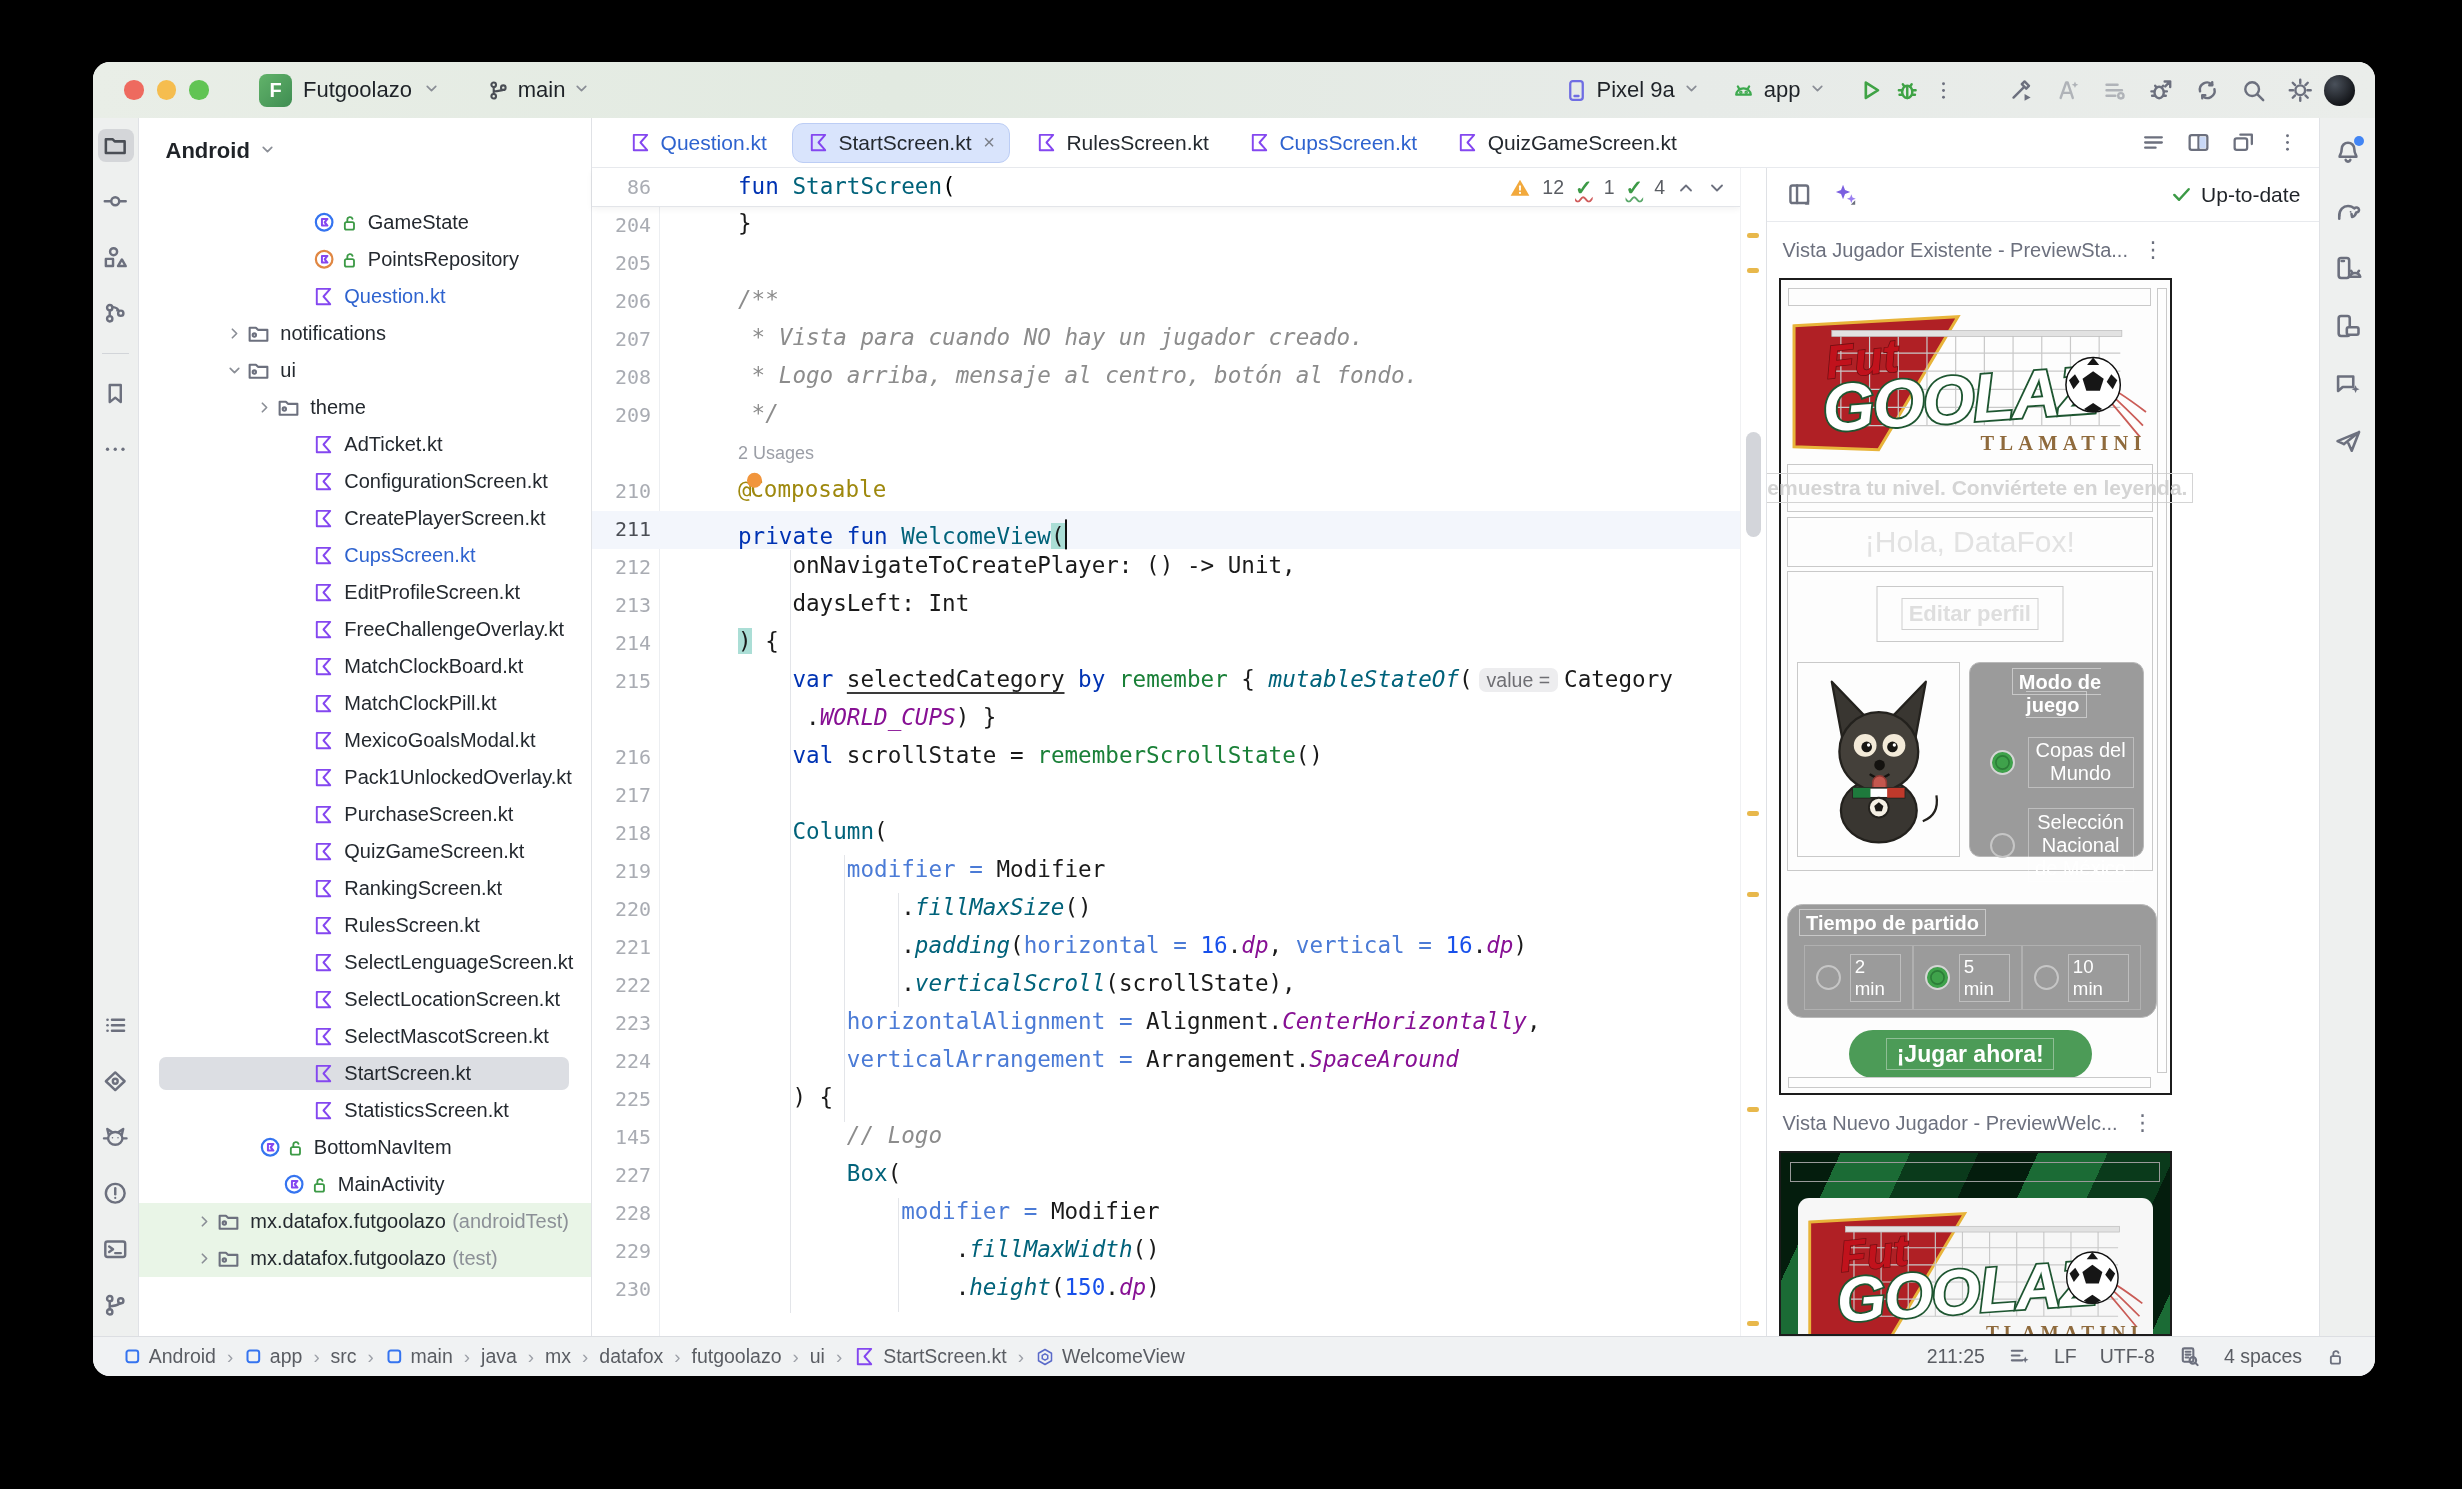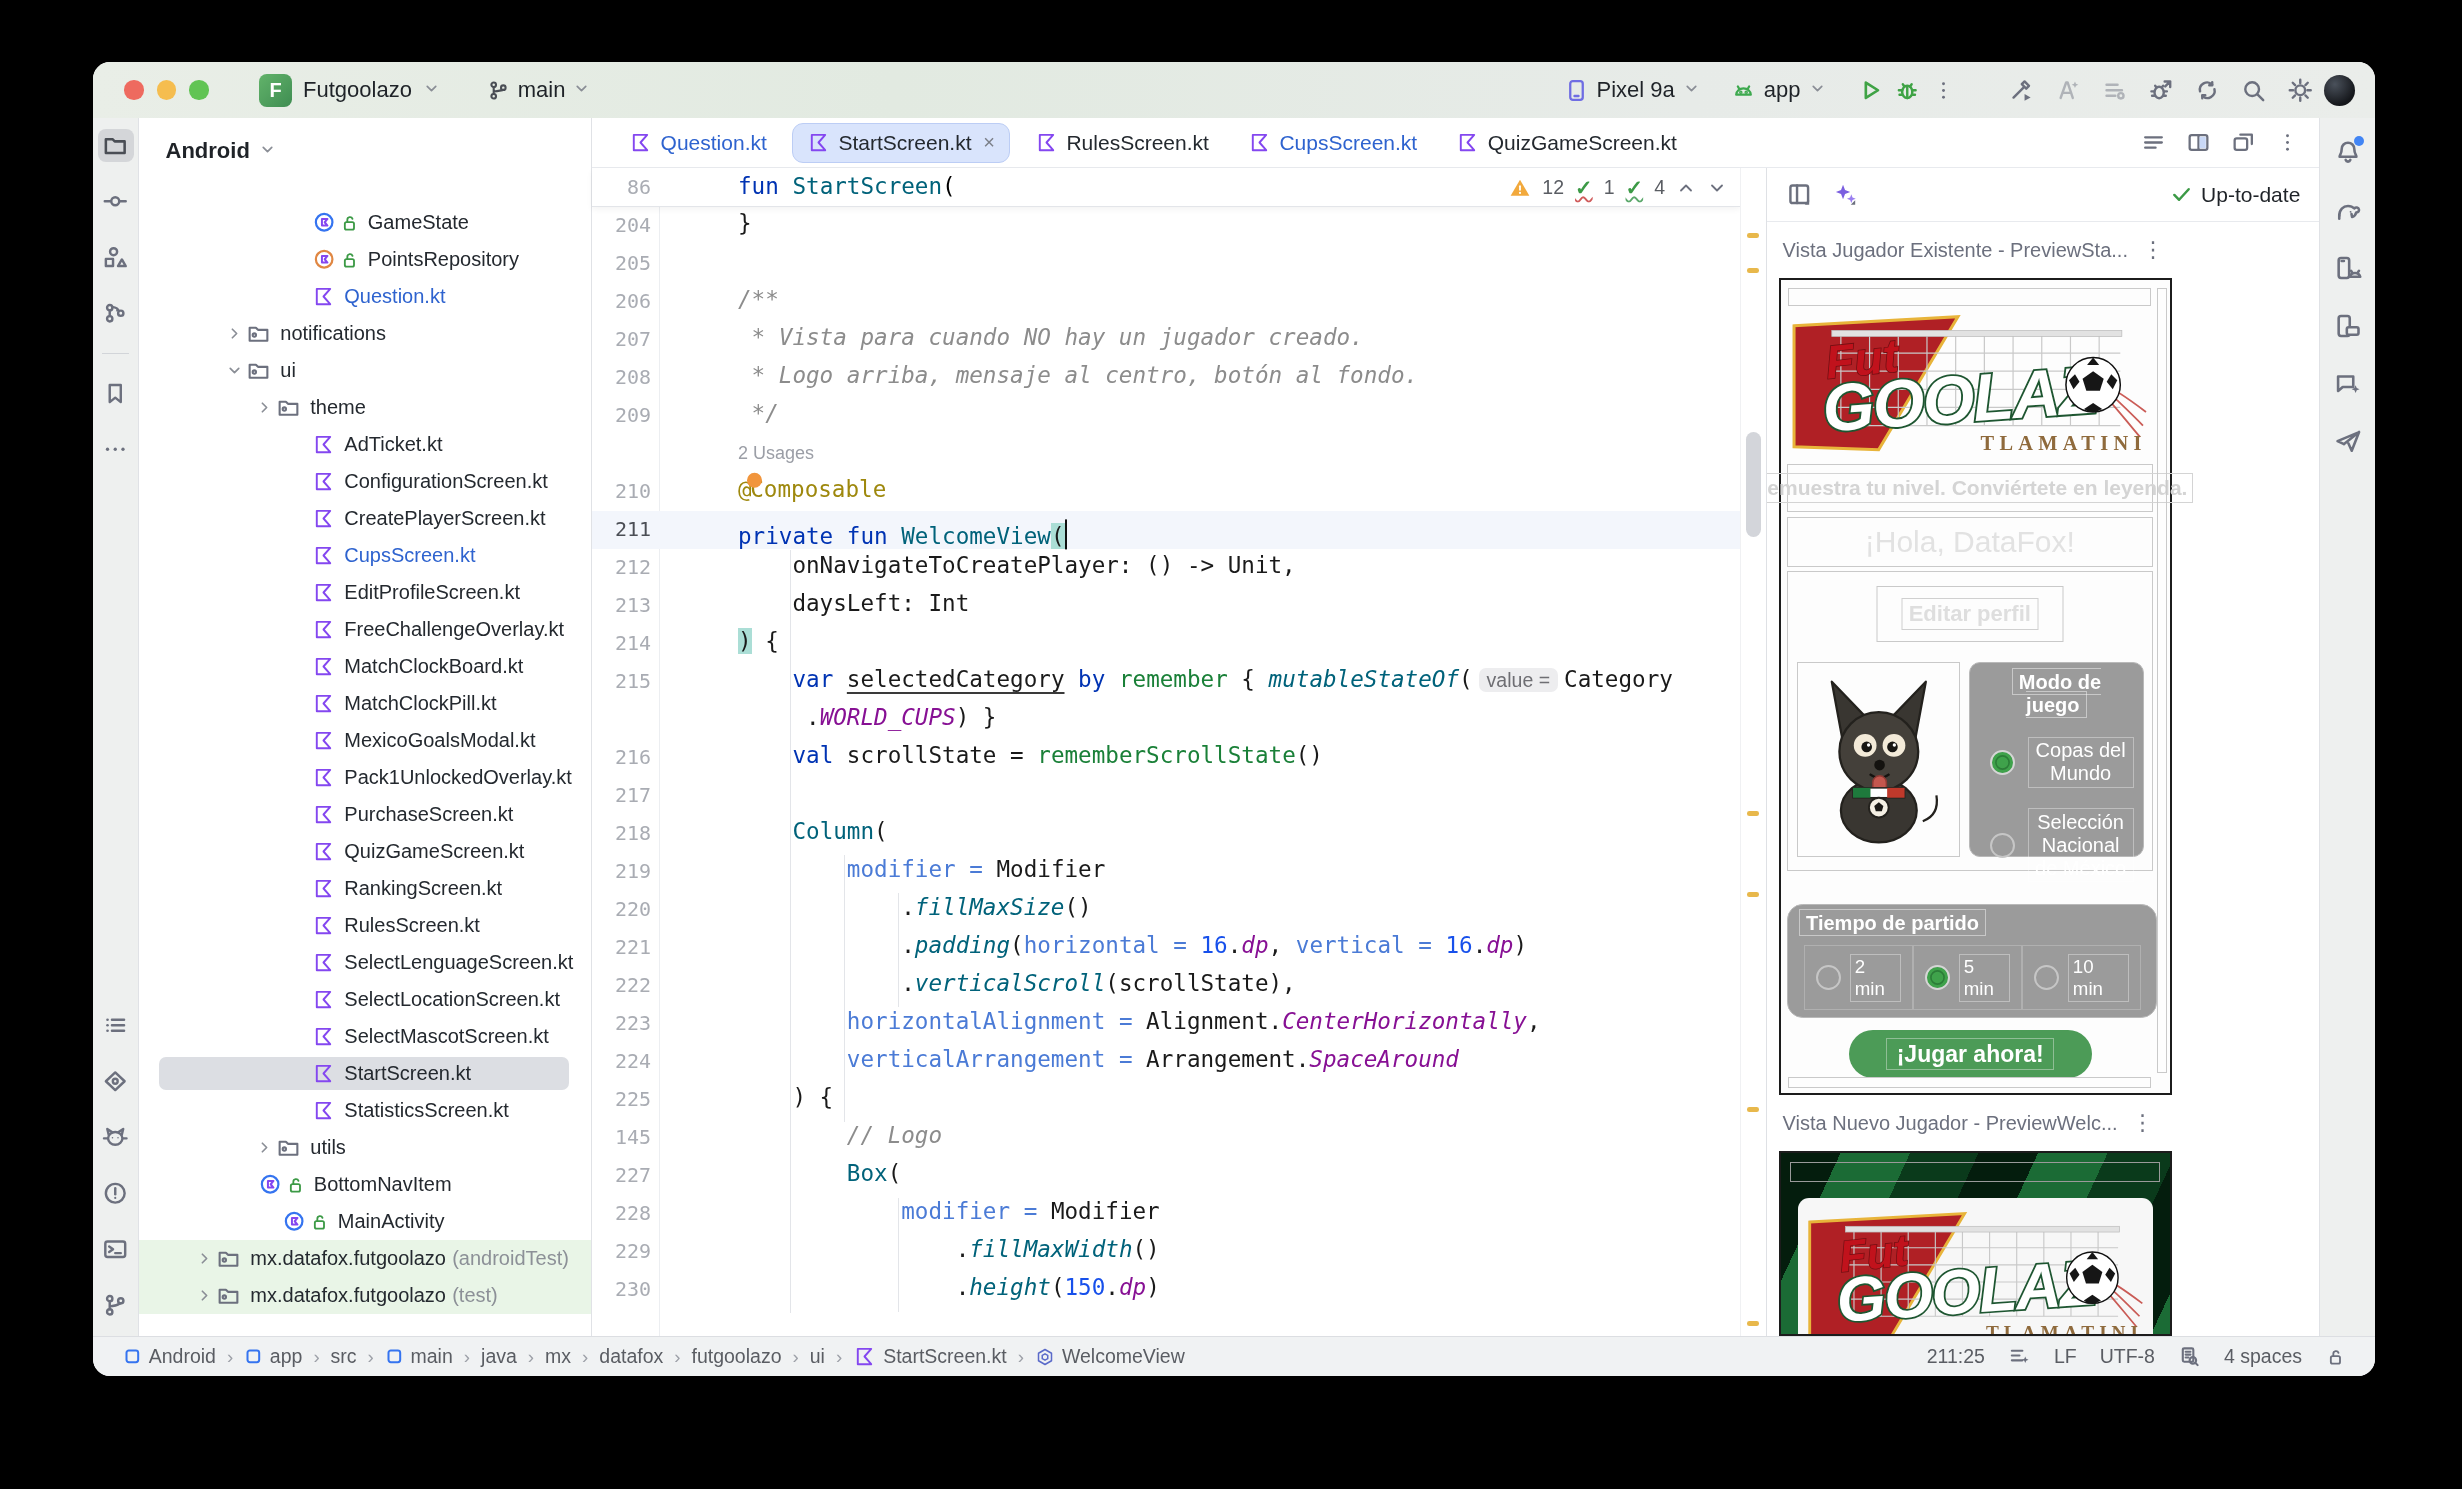--- a/index.html
+++ b/index.html
@@ -597,34 +597,20 @@
               <span class="lbl">StartScreen.kt</span>
             </div>
             <div class="trow" style="padding-left: 173px;">
               <span class="icn">
                 <svg width="23" height="23" viewBox="0 0 24 24" fill="none" stroke="#8447f0" stroke-width="2" stroke-linecap="round" stroke-linejoin="round">
                   <path d="M5 4h14L12 12l7 8H5z"></path>
                 </svg>
               </span>
               <span class="lbl">StatisticsScreen.kt</span>
             </div>
-            <div class="trow" style="padding-left: 114px;">
-              <span class="tchev">
-                <svg width="17" height="17" viewBox="0 0 24 24" fill="none" stroke="#8a8e96" stroke-width="2.4" stroke-linecap="round" stroke-linejoin="round">
-                  <polyline points="9 6 15 12 9 18"></polyline>
-                </svg>
-              </span>
-              <span class="icn">
-                <svg width="25" height="25" viewBox="0 0 24 24" fill="none" stroke="#6c707e" stroke-width="2" stroke-linecap="round" stroke-linejoin="round">
-                  <path d="M3.5 6.5h6l2 2h9v10.5h-17z"></path>
-                  <circle cx="8" cy="13.5" r="1.6"></circle>
-                </svg>
-              </span>
-              <span class="lbl">utils</span>
-            </div>
             <div class="trow" style="padding-left: 119px;">
               <span class="icn">
                 <svg width="26.5" height="26.5" viewBox="0 0 24 24" fill="none" stroke="#3574f0" stroke-width="2" stroke-linecap="round" stroke-linejoin="round">
                   <circle cx="11" cy="12" r="7.5" stroke="#3574f0"></circle>
                   <path d="M9 9h5l-2.5 3L14 15H9z" stroke="#8447f0" stroke-width="1.8"></path>
                 </svg>
               </span>
               <span class="icn">
                 <svg width="20" height="20" viewBox="0 0 24 24" fill="none" stroke="#3c9a46" stroke-width="2.2" stroke-linecap="round" stroke-linejoin="round">
                   <rect x="7" y="11" width="11" height="9" rx="2"></rect>

